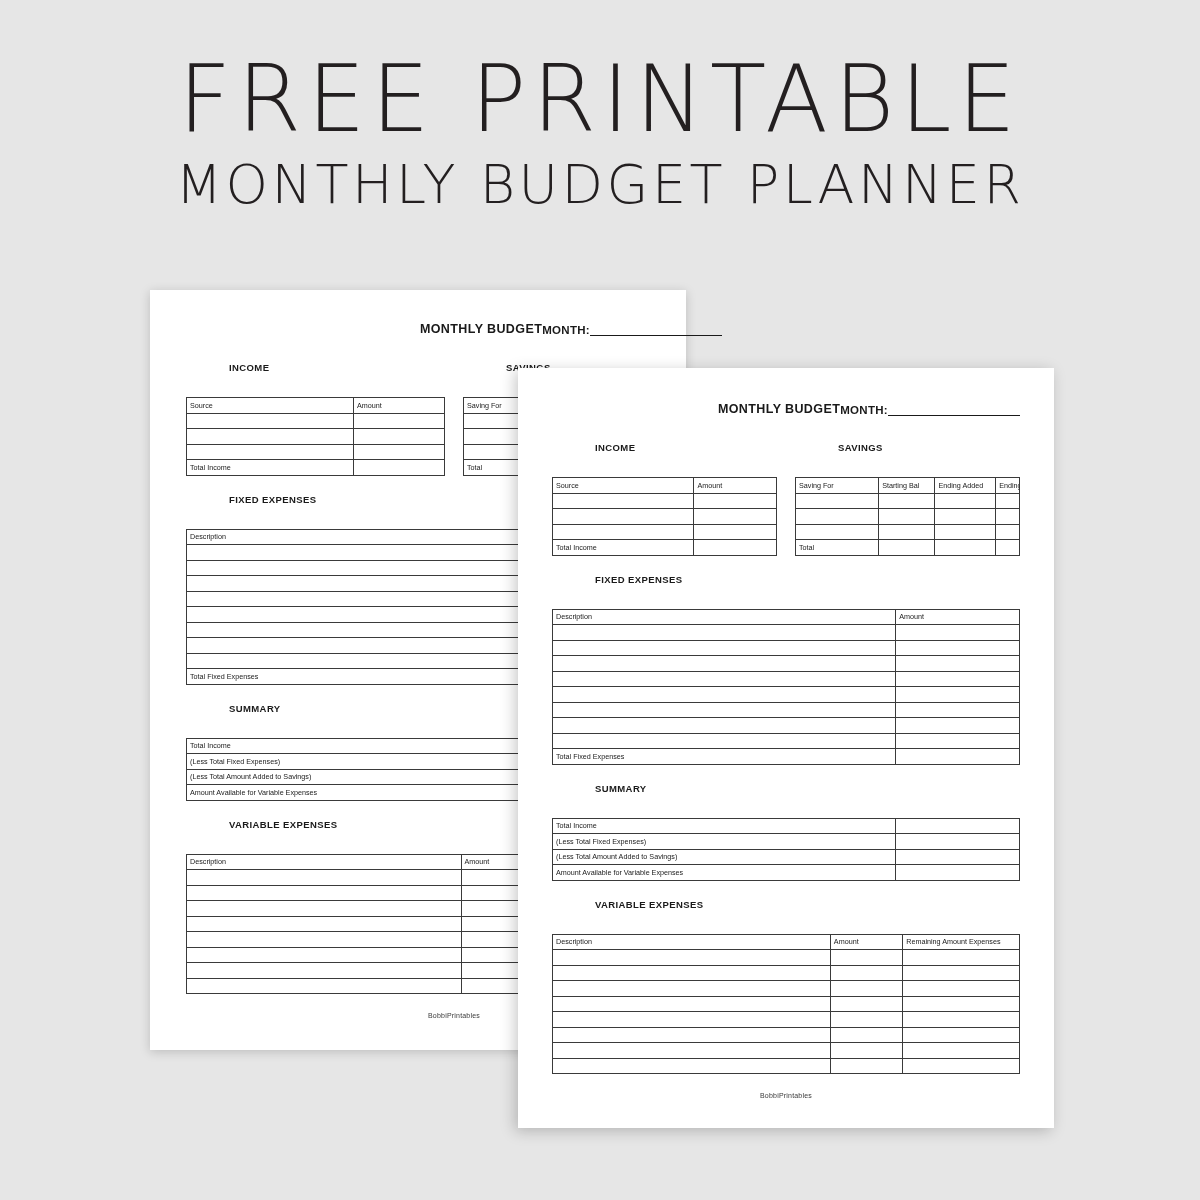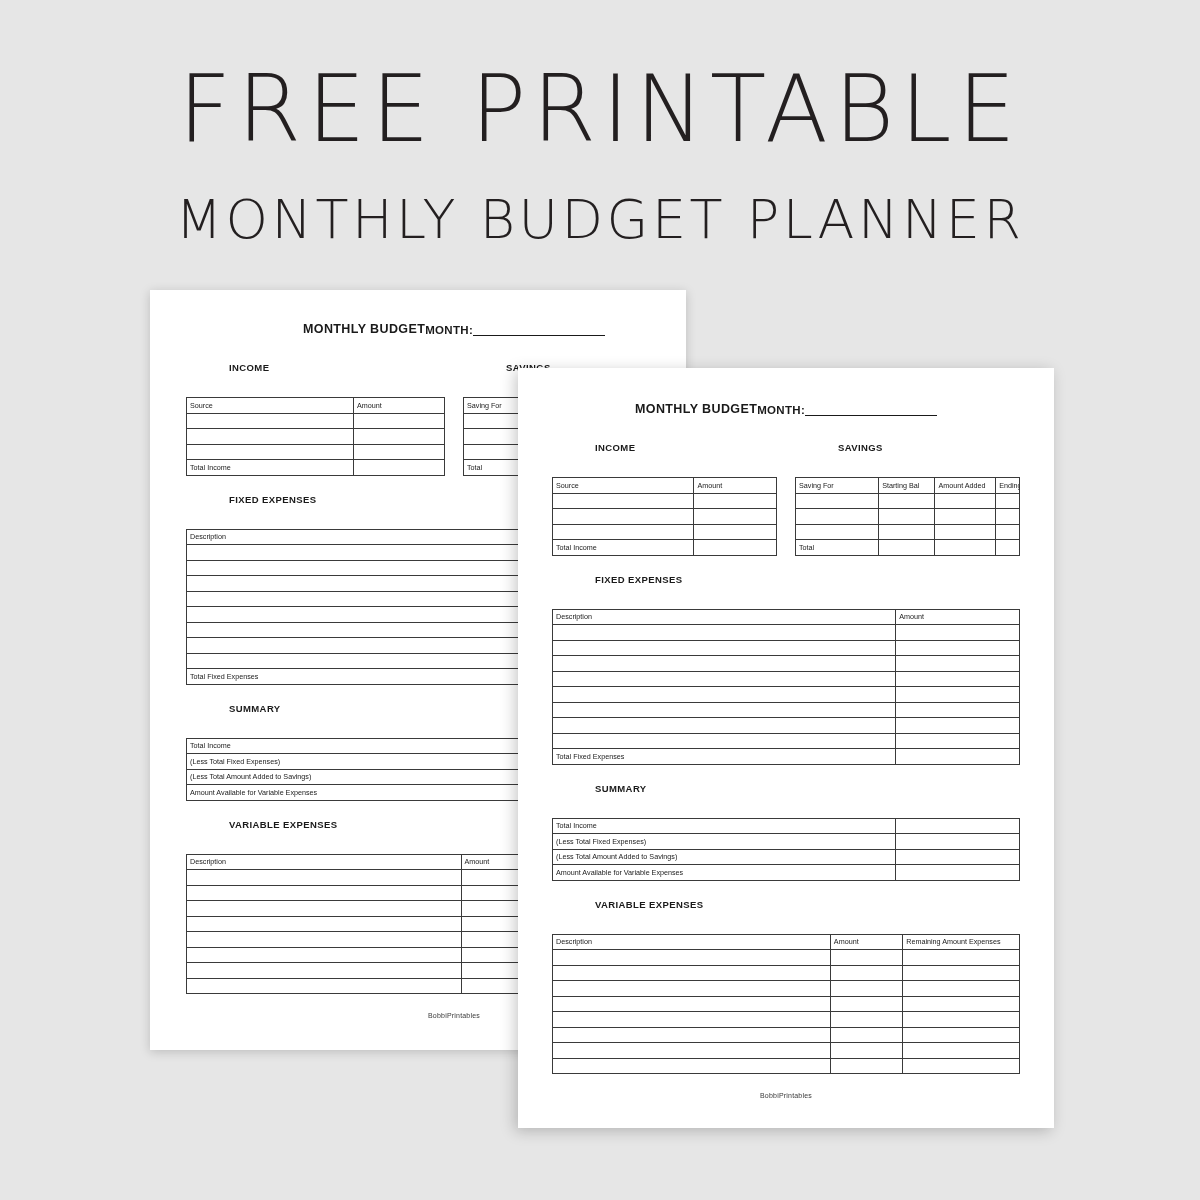--- a/index.html
+++ b/index.html
@@ -11,42 +11,42 @@
     height: 1200px;
     background: #e6e6e6;
     font-family: "Liberation Sans", sans-serif;
     overflow: hidden;
     position: relative;
   }
 
   
   .headline-wrap {
     position: absolute;
-    top: 10px;
+    top: 0;
     left: 0;
     width: 1200px;
     text-align: center;
   }
   .headline-main {
     font-family: "DejaVu Sans", sans-serif;
     font-weight: 300;
     font-size: 92px;
     letter-spacing: 6px;
     color: #231f20;
     margin-top: 52px;
     line-height: 1.05;
     white-space: nowrap;
   }
   .headline-sub {
     font-family: "DejaVu Sans", sans-serif;
     font-weight: 300;
     font-size: 54px;
     letter-spacing: 3.5px;
     color: #231f20;
-    margin-top: 33px;
+    margin-top: 8px;
     line-height: 1.05;
     white-space: nowrap;
   }
 
   
   .sheet {
     position: absolute;
     background: #ffffff;
     box-sizing: border-box;
   }
@@ -66,21 +66,21 @@
     height: 760px;
     box-shadow: -3px 3px 14px rgba(0,0,0,0.22);
     padding: 34px 34px;
     z-index: 2;
   }
 
   
   .page-head {
     display: flex;
     align-items: flex-end;
-    justify-content: center;
+    justify-content: flex-end;
     margin-bottom: 26px;
   }
   .page-title {
     font-size: 12.5px;
     font-weight: bold;
     letter-spacing: 0.4px;
     color: #1a1a1a;
   }
   .month-wrap {
     display: flex;
@@ -393,21 +393,21 @@
       </tbody>
         </table>
     </div>
     <div>
       <div class="section-label">SAVINGS</div>
       <table class="grid">
         <tbody>
             <tr>
           <td class="hdr" style="width:34%">Saving For</td>
           <td class="hdr" style="width:22%">Starting Bal</td>
-          <td class="hdr" style="width:24%">Amount Added</td>
+          <td class="hdr" style="width:24%">Ending Added</td>
           <td class="hdr">Ending Bal</td>
         </tr>
         <tr>
               <td></td>
               <td></td>
               <td></td>
               <td></td>
             </tr>
         <tr>
               <td></td>

